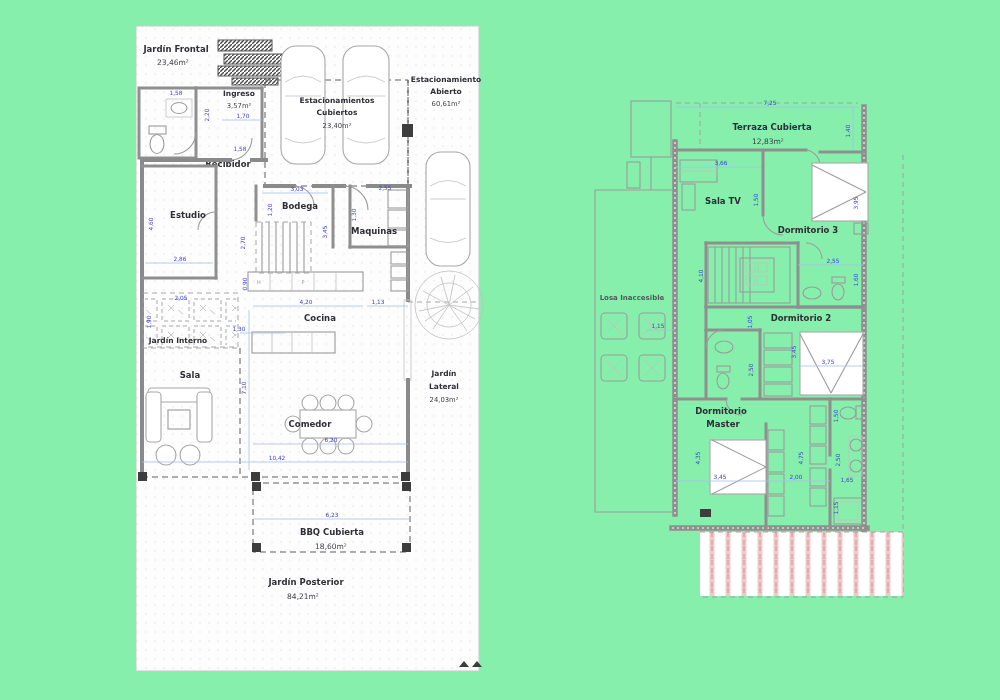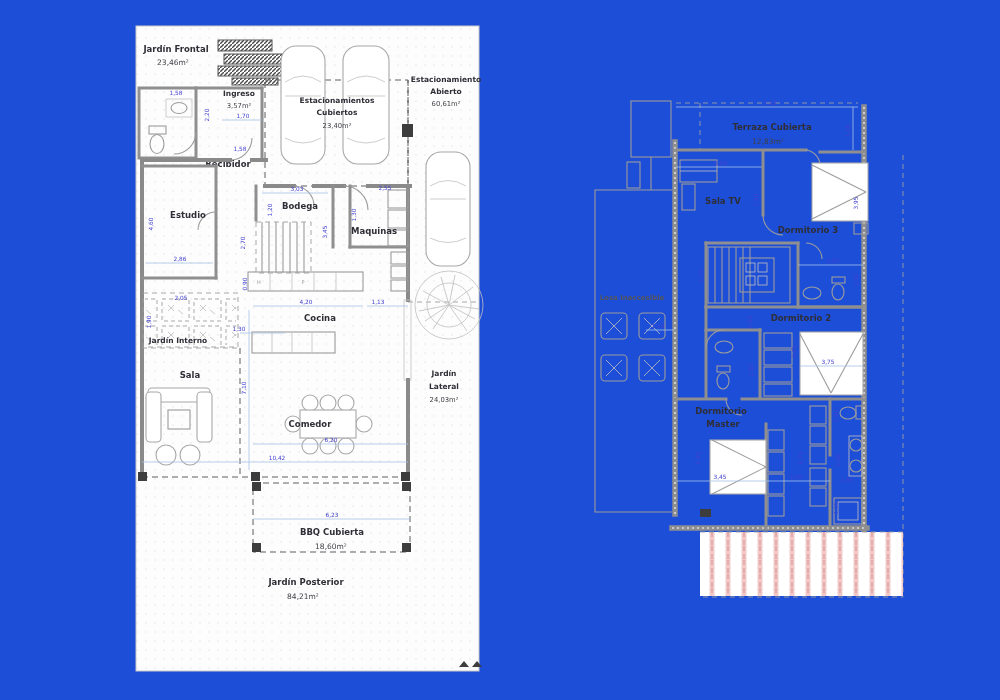--- a/index.html
+++ b/index.html
@@ -1,16 +1,16 @@
 <!DOCTYPE html>
 <html><head>
 <meta charset="utf-8">
 <style>
   html,body{margin:0;padding:0;background:#ffffff;}
-  .canvas{position:relative;width:1000px;height:700px;background:#1d4ed8;overflow:hidden;
+  .canvas{position:relative;width:1000px;height:700px;background:#86efac;overflow:hidden;
           font-family:"DejaVu Sans", sans-serif;}
   svg{display:block}
   .wall   {stroke:#8a8a8a;stroke-width:4;fill:none;stroke-linecap:square;}
   .wall3  {stroke:#8f8f8f;stroke-width:3;fill:none;stroke-linecap:square;}
   .wallh  {stroke:#8f8f8f;stroke-width:5.5;fill:none;stroke-linecap:square;}
   .whash  {stroke:#ffffff;stroke-width:1.1;fill:none;stroke-dasharray:2 3;}
   .thin   {stroke:#9c9c9c;stroke-width:1.1;fill:none;}
   .lite   {stroke:#c0c0c0;stroke-width:0.8;fill:none;}
   .furn   {stroke:#a8a8a8;stroke-width:1.1;fill:#ffffff;}
   .dashk  {stroke:#5f5f5f;stroke-width:1;fill:none;stroke-dasharray:6 4;}

